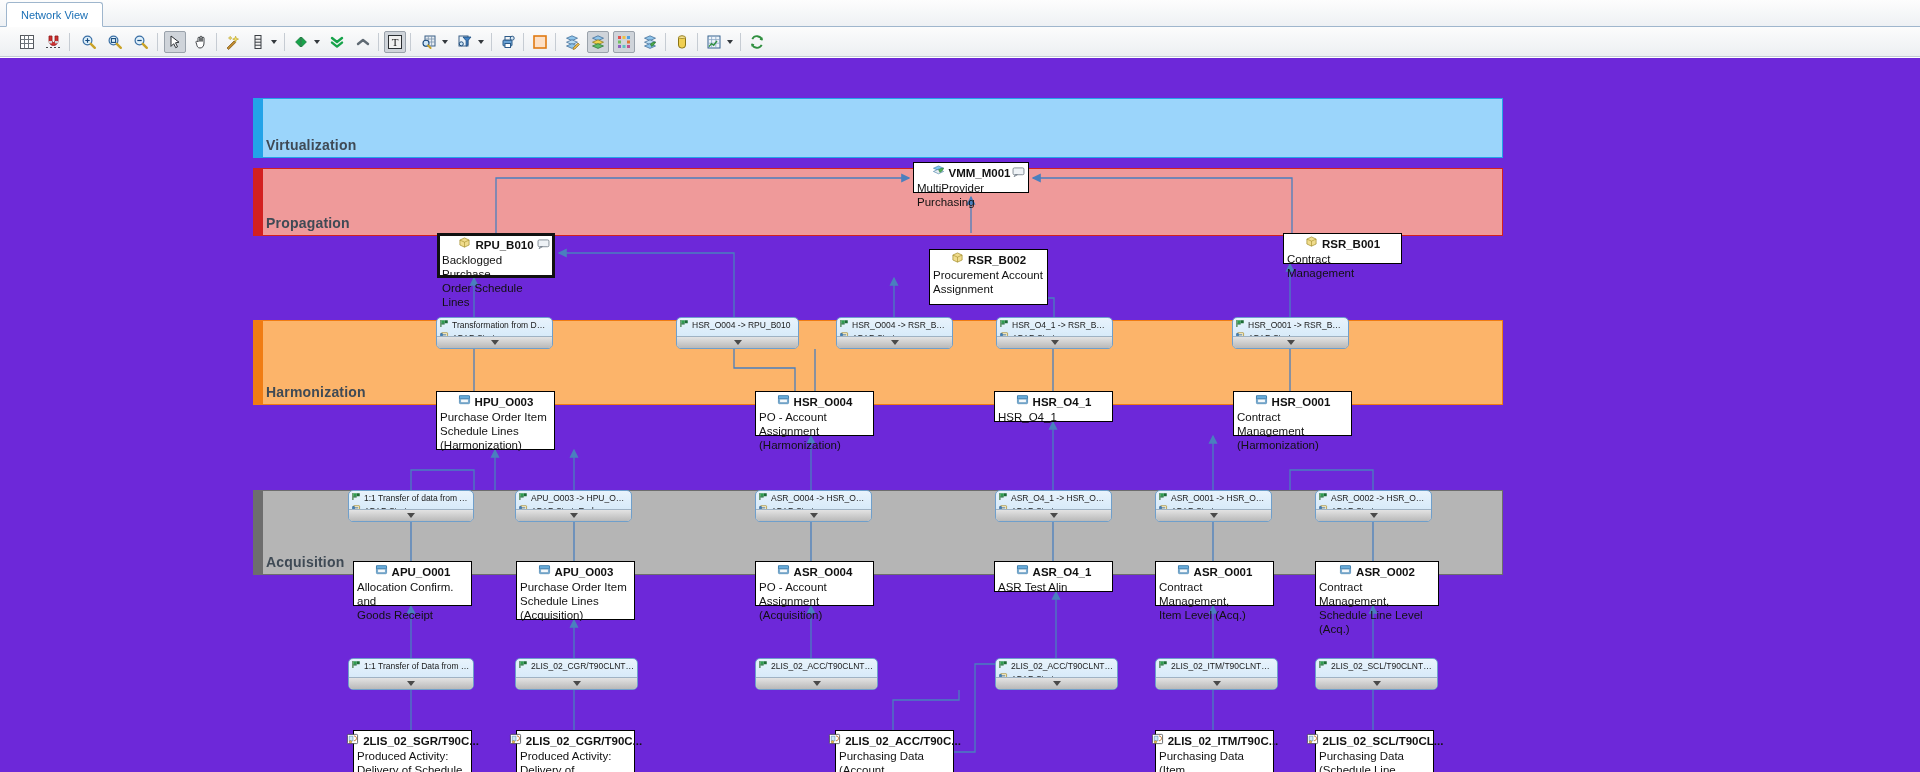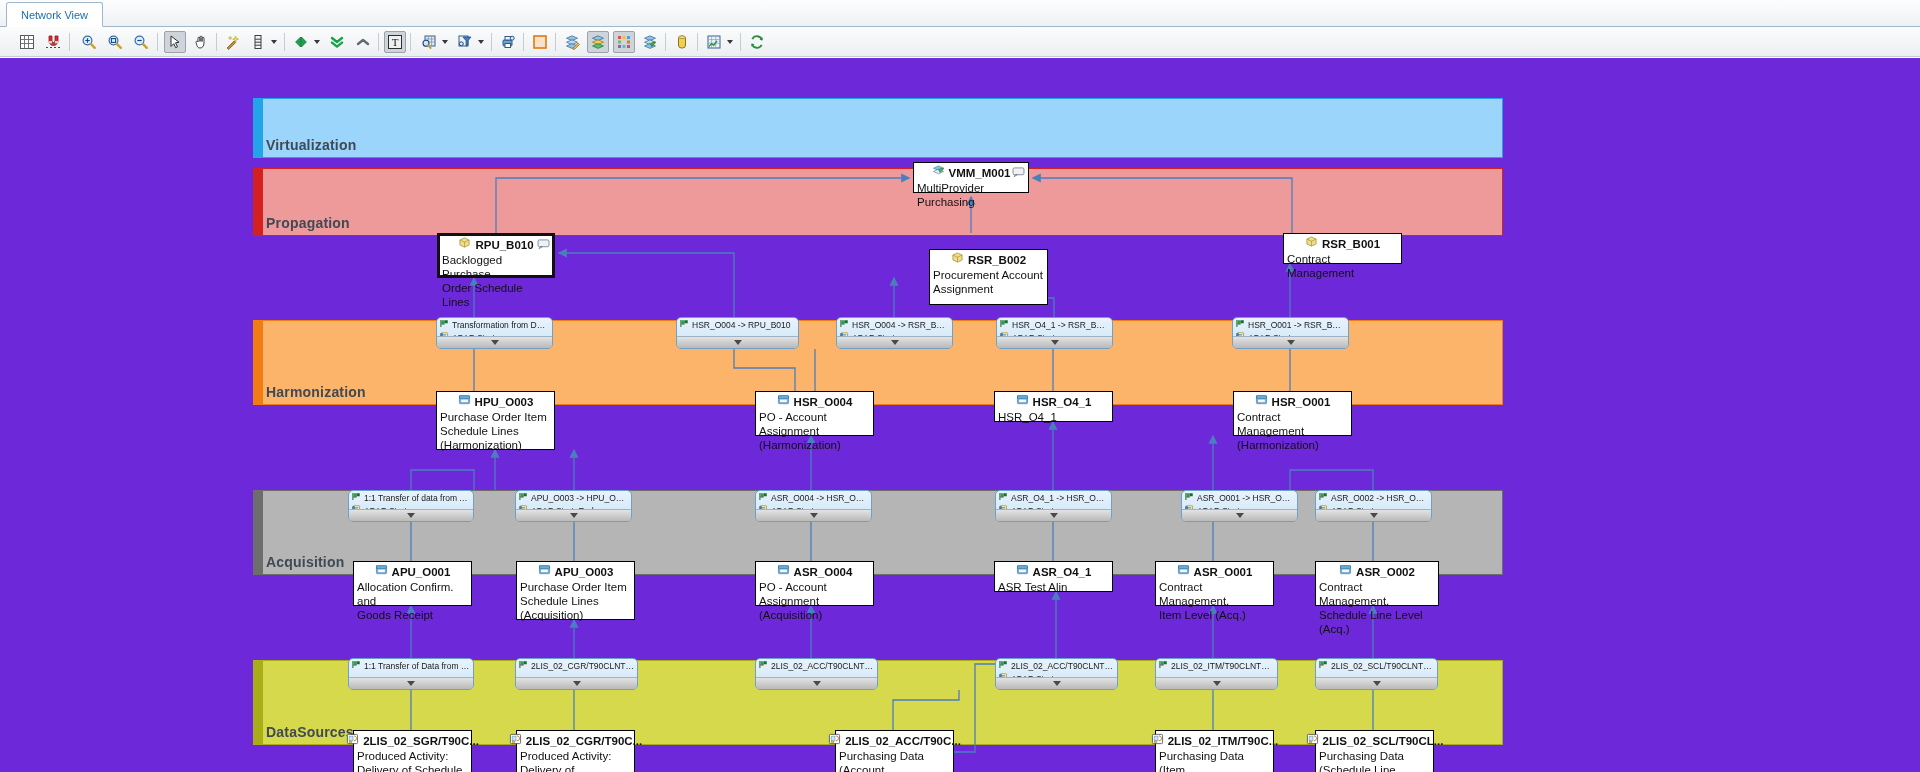--- a/index.html
+++ b/index.html
@@ -363,24 +363,20 @@
     <div class="band" style="left:253px;top:262px;width:1250px;height:85px;background:#fcb46a;border-color:#f07c13;">
       <div class="bandstub" style="background:#f07c13"></div>
       <div class="bandlabel">Harmonization</div>
     </div>
 
     <div class="band" style="left:253px;top:432px;width:1250px;height:85px;background:#b5b5b5;border-color:#6d6d6d;">
       <div class="bandstub" style="background:#6d6d6d"></div>
       <div class="bandlabel">Acquisition</div>
     </div>
 
-    <div class="band" style="left:253px;top:602px;width:1250px;height:85px;background:#d5d94b;border-color:#a8ad18;">
-      <div class="bandstub" style="background:#a8ad18"></div>
-      <div class="bandlabel">DataSources</div>
-    </div>
 
     <svg id="edges">
       <defs>
         <marker id="ah" markerWidth="7" markerHeight="7" refX="6" refY="3.5" orient="auto">
           <path d="M0,0 L7,3.5 L0,7 z" fill="#4a7fbe"></path>
         </marker>
       </defs>
       <g stroke="#4a7fbe" stroke-width="1.3" fill="none">
 
         <path d="M411,672 L411,632"></path>
@@ -848,21 +844,21 @@
                 <rect x="1.6" y=".8" width="6.8" height="8.4" rx=".6" fill="#fdf4d0" stroke="#9a7a16" stroke-width=".7"></rect>
                 <path d="M3 2.8h4M3 4.4h4M3 6h2.6" stroke="#3d6fa5" stroke-width=".7"></path>
                 <path d="M.6 1.8h2.2v6.4H.6z" fill="#3f86c4" stroke="#1d4b7c" stroke-width=".5"></path>
               </svg></span>
             <span class="t">ABAP Start</span>
           </div>
           <div class="foot">
             <i></i>
           </div>
         </div>
-        <div class="xf" style="left: 1181px; top: 432px; width: 117px; height: 32px;">
+        <div class="xf" style="left: 1155px; top: 432px; width: 117px; height: 32px;">
           <div class="ln">
             <span><svg width="9" height="9" viewBox="0 0 10 10">
                 <path d="M1 1v8" stroke="#2b6b2b" stroke-width="1.2"></path>
                 <path d="M1.6 1.4h3.6v3.4H1.6z" fill="#2f9e4f"></path>
                 <path d="M5.2 1.4h3.4v3.4H5.2z" fill="#1b6b33"></path>
                 <path d="M1.6 4.8h3.6v1.4H1.6z" fill="#1b6b33"></path>
               </svg></span>
             <span class="t">ASR_O001 -&gt; HSR_O001</span>
           </div>
           <div class="ln">

